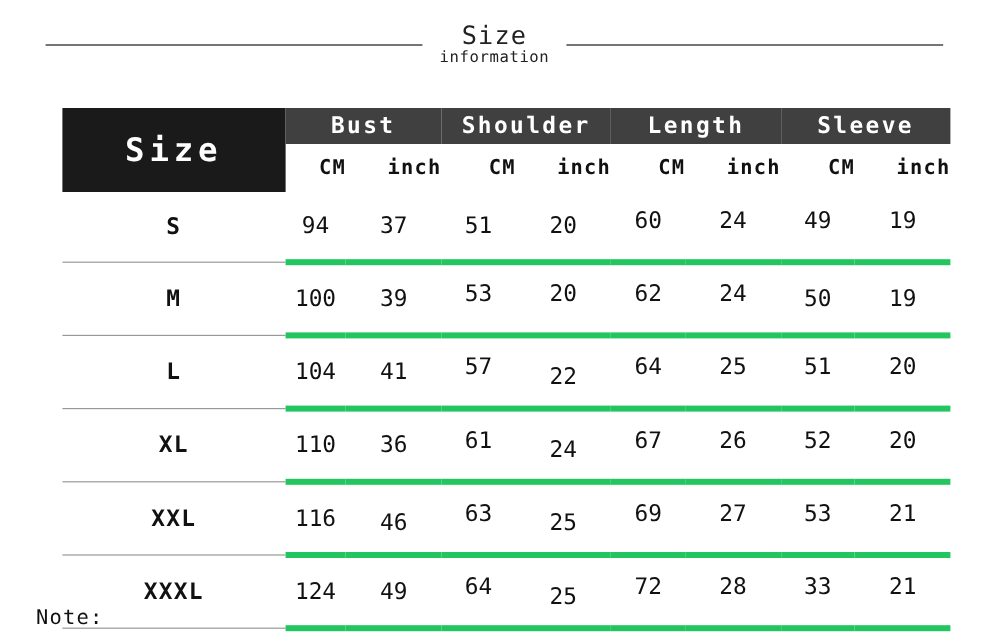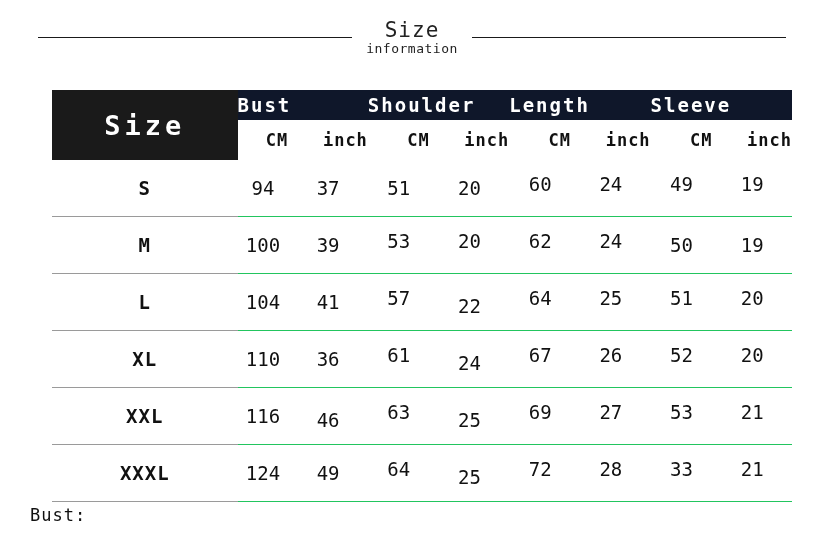--- a/index.html
+++ b/index.html
@@ -78,47 +78,47 @@
     color: #ffffff;
     font-size: 27px;
     font-weight: bold;
     letter-spacing: 4px;
     text-align: center;
     vertical-align: middle;
     width: 168px;
     height: 70px;
   }
   .grp-head {
-    background: #0f172a;
+    background: #404040;
     color: #ffffff;
     font-size: 19px;
     font-weight: bold;
     letter-spacing: 2px;
-    text-align: left;
+    text-align: center;
     height: 30px;
     vertical-align: middle;
   }
 
   .unit-row td {
     height: 40px;
     vertical-align: middle;
     font-size: 17px;
     font-weight: bold;
     letter-spacing: 1px;
     text-align: right;
     color: #111;
   }
   .unit-cm { width: 46px; }
   .unit-in { width: 72px; }
 
   
   .data-row td {
     height: 56px;
     vertical-align: middle;
-    border-bottom: 1px solid #22c55e;
+    border-bottom: 5px solid #22c55e;
     font-size: 19px;
     text-align: center;
     color: #111;
   }
   .data-row td.size-label {
     font-weight: bold;
     font-size: 19px;
     letter-spacing: 1px;
     border-bottom: 1px solid #9a9a9a;
   }
@@ -267,16 +267,16 @@
           <td class="val nudge-up">72</td>
           <td class="val nudge-up">28</td>
           <td class="val nudge-up">33</td>
           <td class="val nudge-up">21</td>
         </tr>
       </tbody>
     </table>
   </div>
 
   <div class="note">
-    <span class="note-label">Bust:</span>
+    <span class="note-label">Note:</span>
   </div>
 
 </div>
 
 </body></html>

